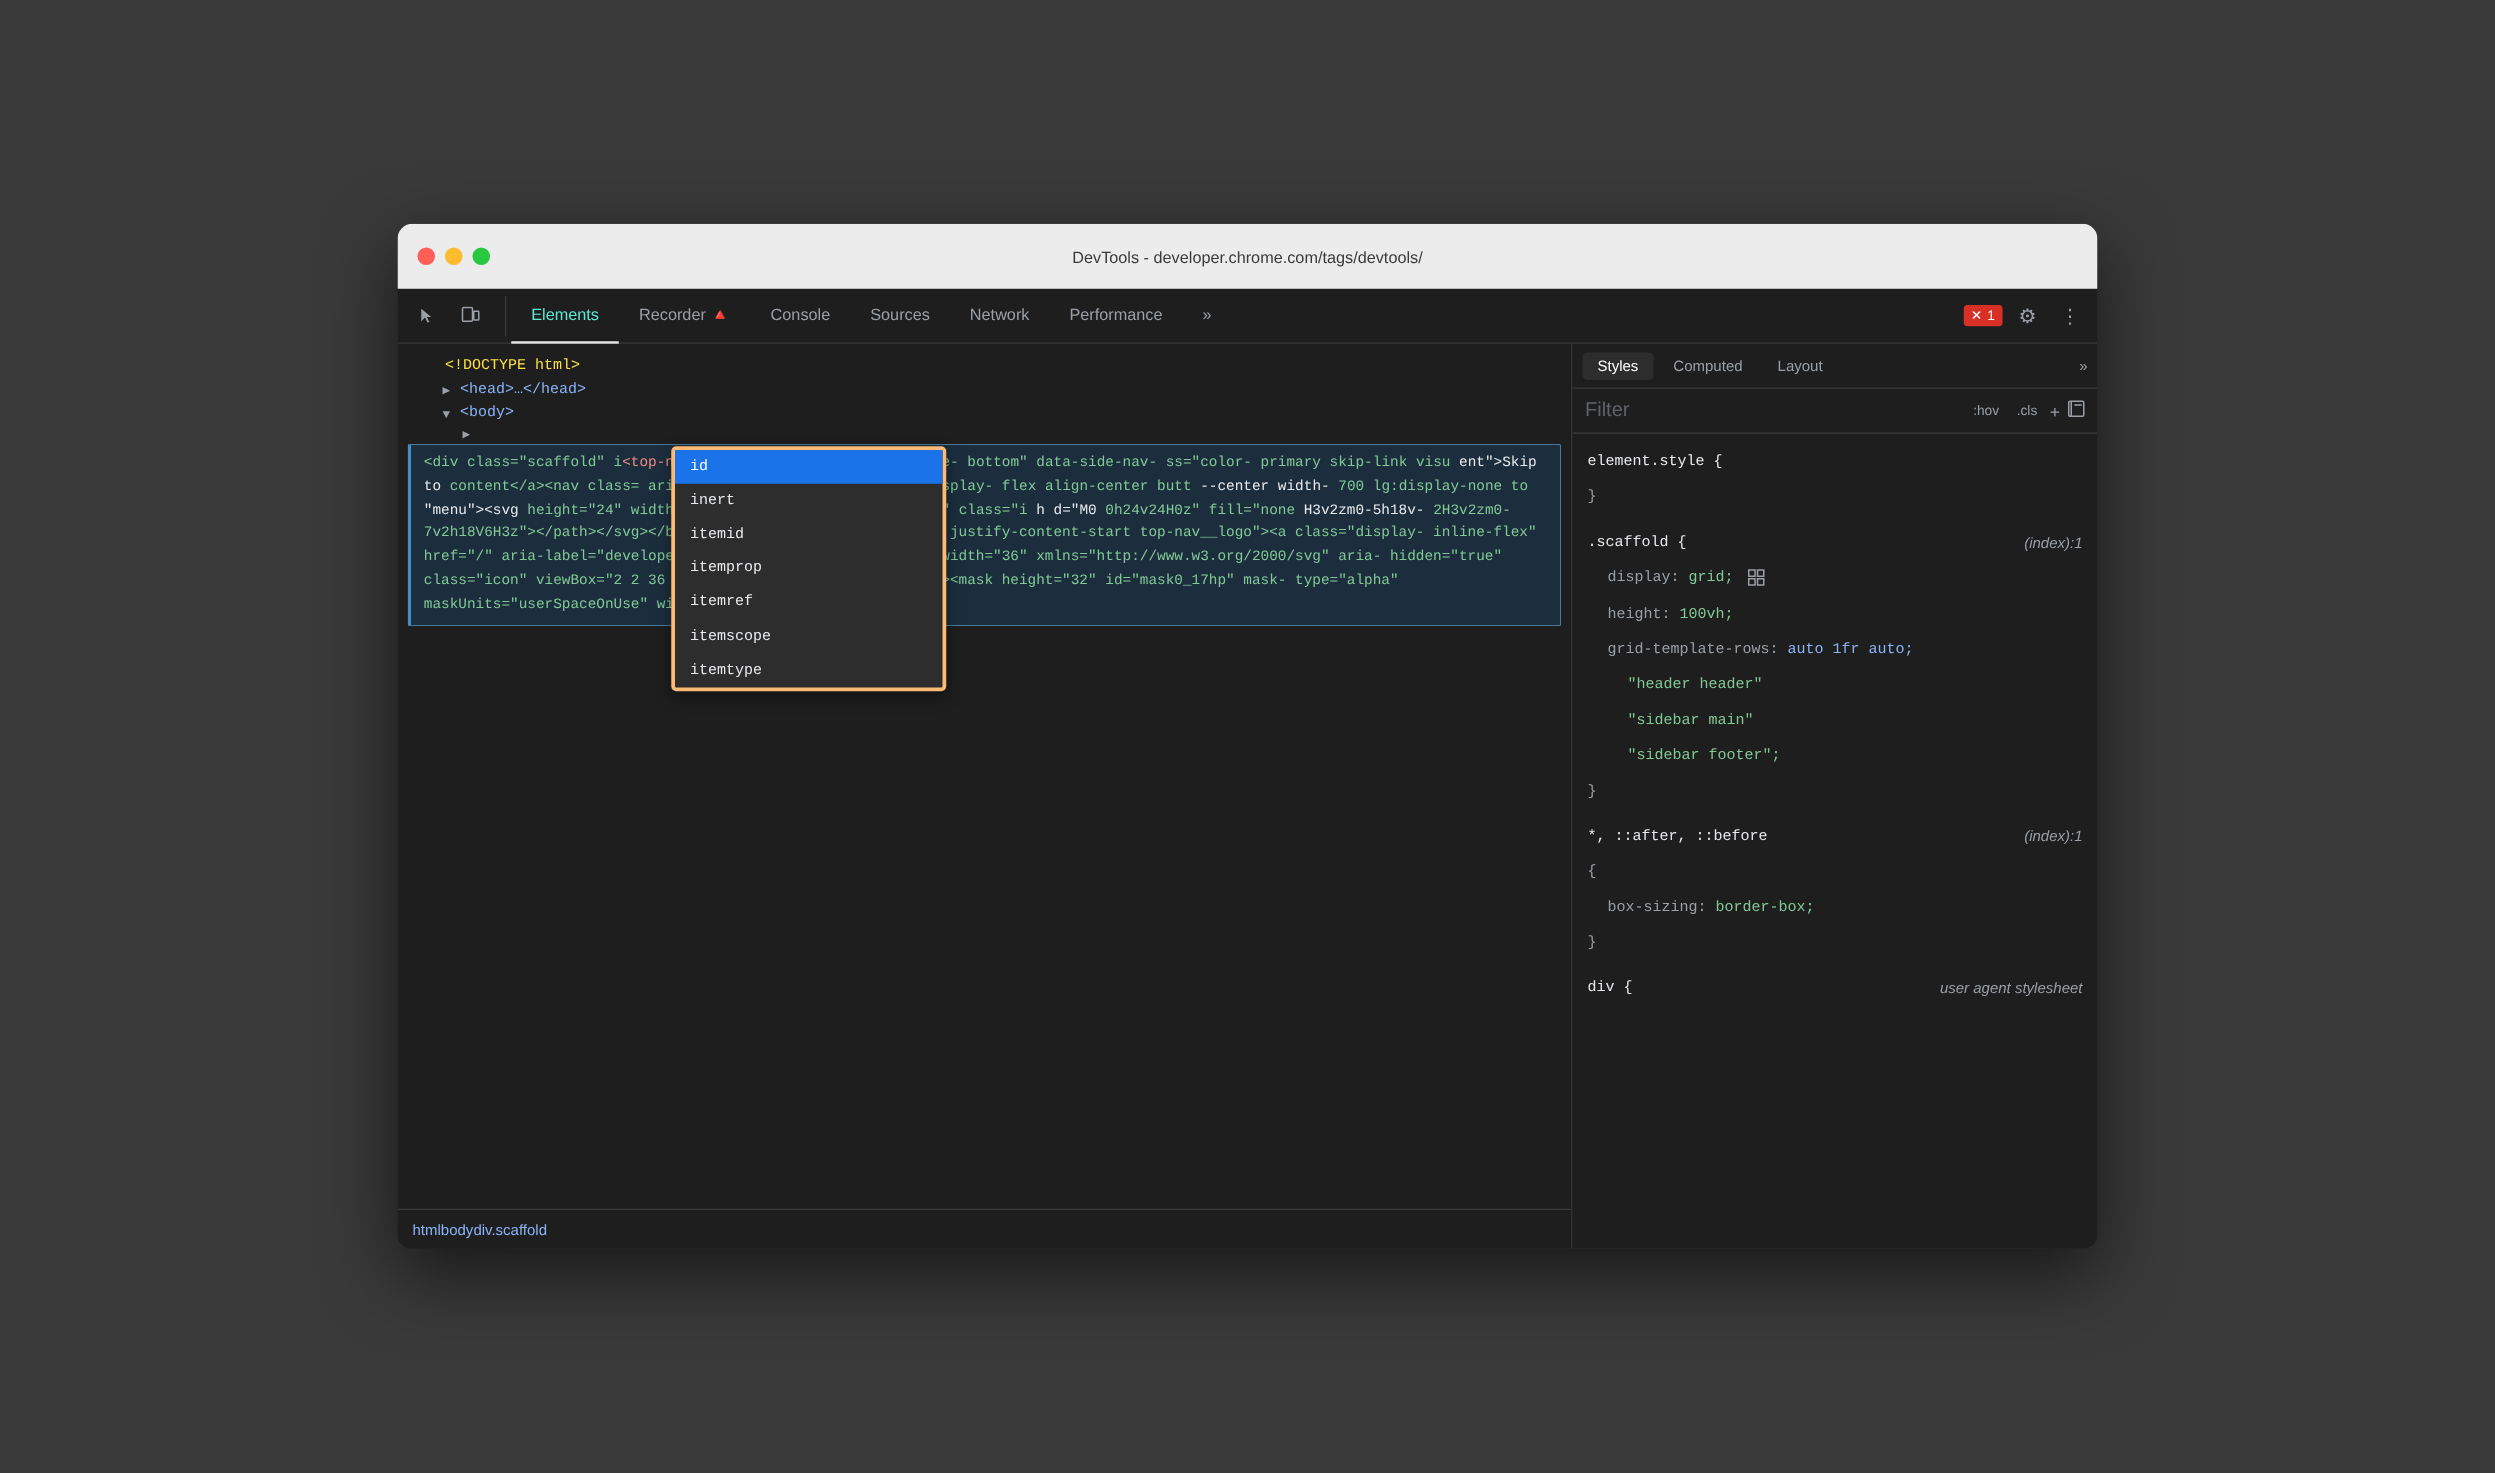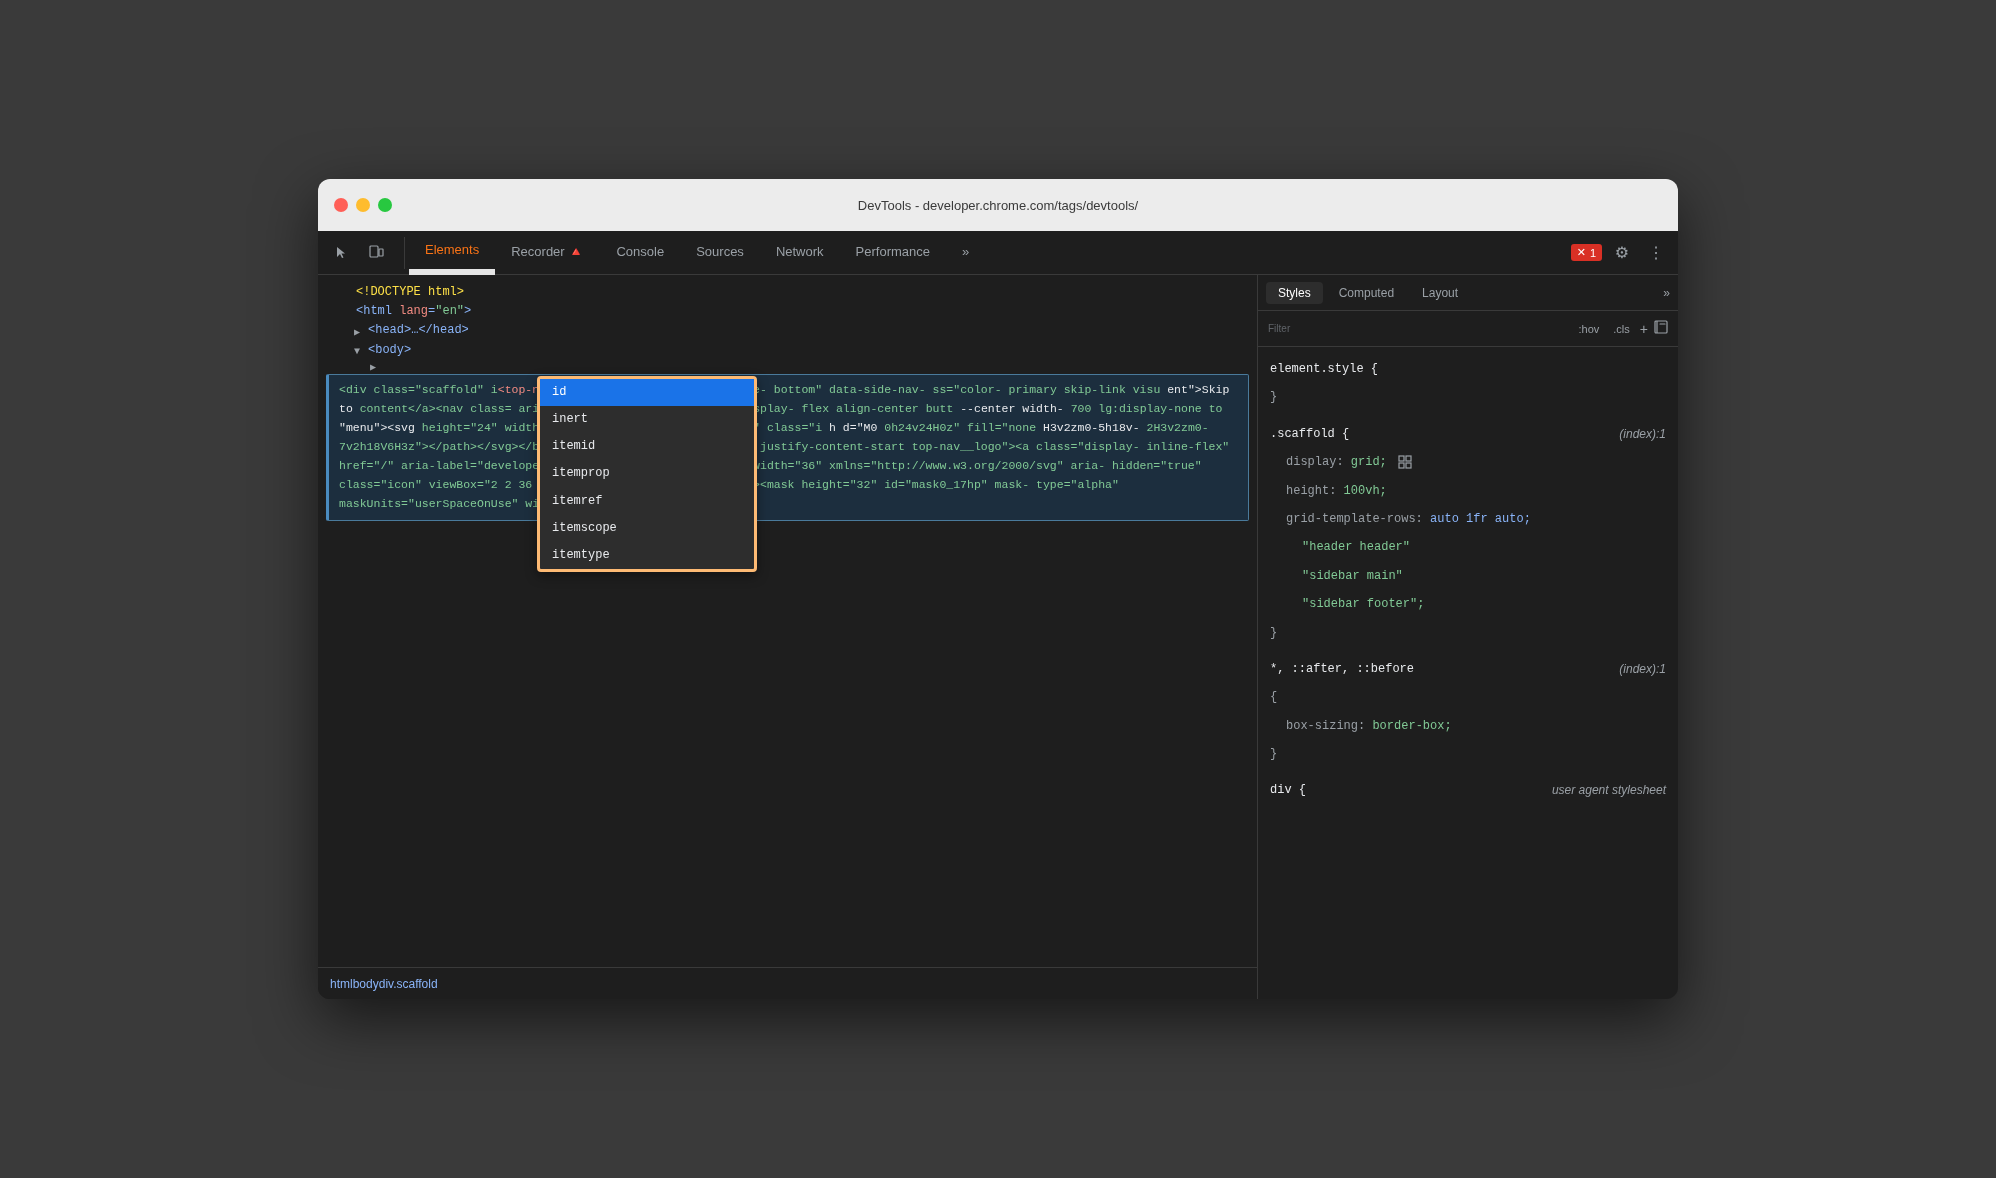--- a/index.html
+++ b/index.html
@@ -104,22 +104,22 @@
       padding: 0 16px;
       display: flex;
       align-items: center;
       font-size: 13px;
       color: #9aa0a6;
       cursor: pointer;
       border-bottom: 2px solid transparent;
       white-space: nowrap;
     }
     .tab-item.active {
-      color: #f97316;
-      border-bottom: 6px solid #e5e5e5;
+      color: #5eead4;
+      border-bottom: 2px solid #e5e5e5;
     }
     .toolbar-right {
       display: flex;
       align-items: center;
       gap: 6px;
       margin-left: auto;
     }
     .error-badge {
       background: #d93025;
       color: white;
@@ -296,21 +296,21 @@
       padding: 0 10px;
       border-bottom: 1px solid #3a3a3a;
       gap: 8px;
     }
     .filter-input {
       flex: 1;
       background: transparent;
       border: none;
       outline: none;
       color: #86efac;
-      font-size: 10px;
+      font-size: 16px;
       font-family: inherit;
     }
     .filter-input::placeholder { color: #5f6368; }
     .filter-badges {
       display: flex;
       gap: 6px;
       align-items: center;
     }
     .filter-badge {
       font-size: 11px;
@@ -424,24 +424,20 @@
     <div class="main-content">
 
       <div class="html-panel">
         <div class="html-code">
 
           <div class="html-line">
             <span class="triangle"></span>
             <span class="doctype">&lt;!DOCTYPE html&gt;</span>
           </div>
 
-          <div class="html-line">
-            <span class="triangle"></span>
-            <span class="tag">&lt;html </span><span class="attr-name">lang</span><span class="tag">=</span><span class="attr-value">"en"</span><span class="tag">&gt;</span>
-          </div>
 
           <div class="html-line indent-1">
             <span class="triangle closed"></span>
             <span class="tag">&lt;head&gt;…&lt;/head&gt;</span>
           </div>
 
           <div class="html-line indent-1">
             <span class="triangle open"></span>
             <span class="tag">&lt;body&gt;</span>
           </div>

